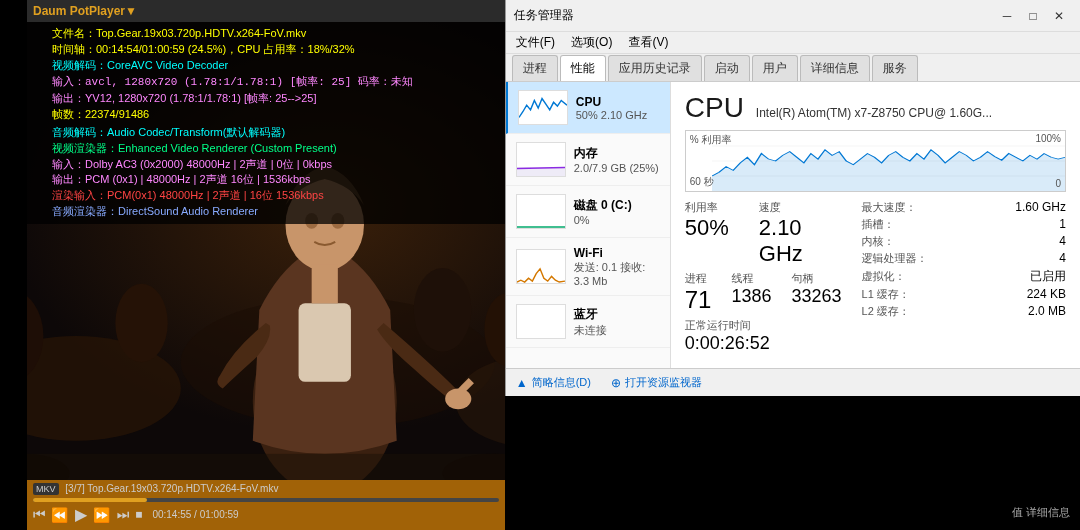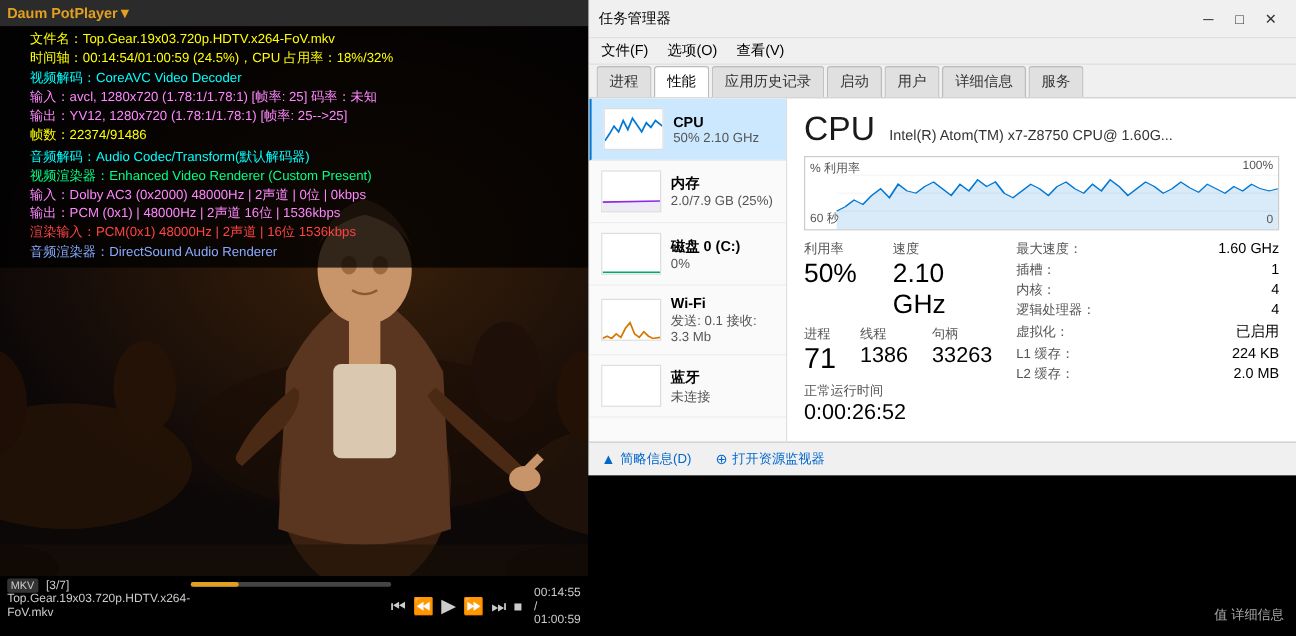--- a/index.html
+++ b/index.html
@@ -14,20 +14,21 @@
 
     
     #media-player {
       width: 490px;
       height: 530px;
       background: #1a1a1a;
       display: flex;
       flex-direction: column;
       position: relative;
       overflow: hidden;
+      margin-left: 27px;
     }
 
     #player-titlebar {
       background: #2b2b2b;
       height: 22px;
       display: flex;
       align-items: center;
       padding: 0 6px;
       gap: 4px;
     }
@@ -63,24 +64,24 @@
 
     
     #video-canvas {
       width: 100%;
       height: 100%;
       background: linear-gradient(135deg, #1a0e05 0%, #2d1a0a 30%, #1a0e05 60%, #0d0d0d 100%);
       position: relative;
     }
 
     #player-bottom-bar {
-      background: #000000;
+      background: #a16207;
       height: 50px;
       display: flex;
-      flex-direction: row;
+      flex-direction: column;
       padding: 2px 6px;
     }
 
     #player-file-info {
       color: #ccc;
       font-size: 10px;
       padding: 1px 0;
     }
 
     #progress-bar-container {
@@ -399,21 +400,21 @@
     <div class="info-line">
       <span class="info-highlight">文件名：Top.Gear.19x03.720p.HDTV.x264-FoV.mkv</span>
     </div>
     <div class="info-line">
       <span class="info-highlight">时间轴：00:14:54/01:00:59 (24.5%)，CPU 占用率：18%/32%</span>
     </div>
     <div class="info-line">
       <span style="color:#00ffff;">视频解码：CoreAVC Video Decoder</span>
     </div>
     <div class="info-line">
-      <span style="color:#ff88ff;">输入：avcl, 1280x720 (1.78:1/1.78:1) [帧率: 25] 码率：未知</span>
+      <span style="color:#ff88ff;font-family:Liberation Mono, monospace;">输入：avcl, 1280x720 (1.78:1/1.78:1) [帧率: 25] 码率：未知</span>
     </div>
     <div class="info-line">
       <span style="color:#ff88ff;">输出：YV12, 1280x720 (1.78:1/1.78:1) [帧率: 25--&gt;25]</span>
     </div>
     <div class="info-line">
       <span style="color:#ffff00;">帧数：22374/91486</span>
     </div>
     <div class="info-line" style="margin-top:2px;">
       <span style="color:#00ffff;">音频解码：Audio Codec/Transform(默认解码器)</span>
     </div>

